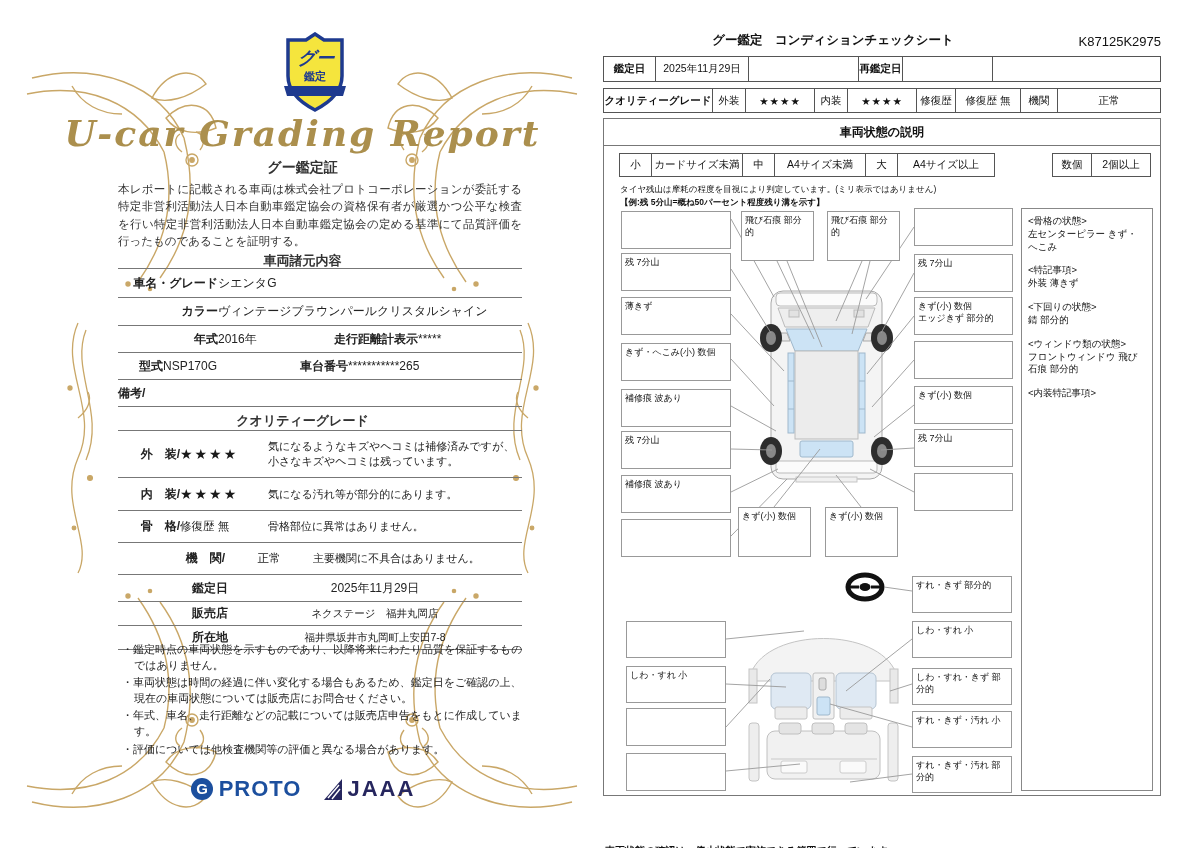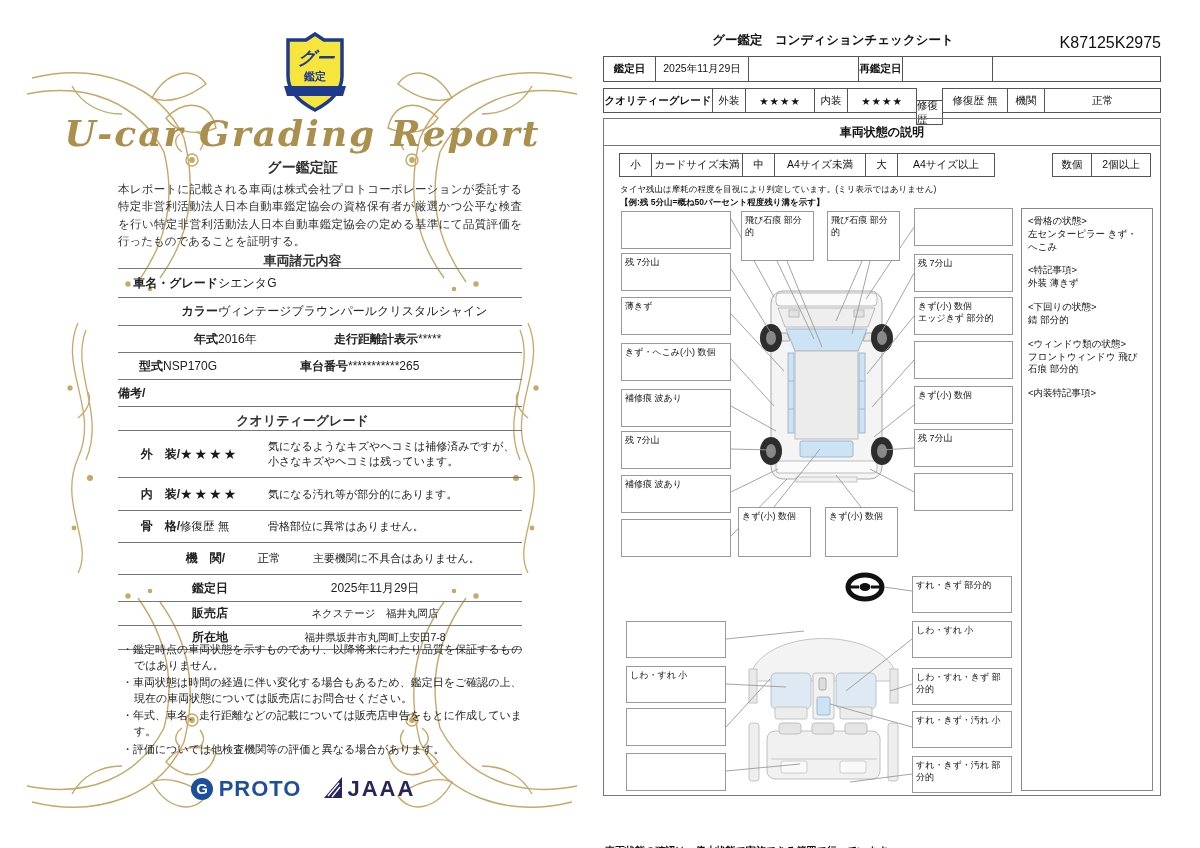--- a/index.html
+++ b/index.html
@@ -25,21 +25,21 @@
   .notes{left:92px;top:612px;width:408px;font-size:11px;line-height:1.42;color:#222;}
   .note-item{padding-left:12px;text-indent:-12px;margin-top:2px;}
   #logos{left:0;top:748px;width:545px;display:flex;justify-content:center;gap:22px;align-items:center;}
   .logo-text-proto{font-size:22px;font-weight:bold;color:#1c4f9e;letter-spacing:1px;}
   .logo-text-jaaa{font-size:22px;font-weight:bold;color:#26265e;letter-spacing:2px;}
   .ornament{position:absolute;pointer-events:none;}
 
   
   #right-page{left:603px;top:28px;width:560px;height:806px;}
   #rp-title{left:0;top:4px;width:460px;text-align:center;font-size:12.5px;font-weight:bold;color:#111;}
-  #rp-code{right:2px;top:6px;font-size:16px;color:#111;}
+  #rp-code{right:2px;top:6px;font-size:13px;color:#111;}
   .cellrow{display:flex;position:absolute;}
   .cell{border:1px solid #555;margin-left:-1px;height:100%;box-sizing:border-box;
         display:flex;align-items:center;justify-content:center;font-size:10.5px;color:#111;}
   .cell:first-child{margin-left:0;}
   #main-box{left:0;top:90px;width:558px;height:678px;border:1.5px solid #777;box-sizing:border-box;}
   #vstate-head{left:0;top:0;width:100%;height:27px;border-bottom:1.5px solid #777;box-sizing:border-box;
         display:flex;align-items:center;justify-content:center;font-size:12px;font-weight:bold;color:#111;}
   .tirenote{left:16px;font-size:8.5px;color:#111;line-height:1.5;}
   .lblbox{position:absolute;border:1px solid #999;background:#fff;box-sizing:border-box;
         font-size:9px;line-height:1.35;color:#111;padding:2px 3px;z-index:3;}
@@ -192,21 +192,21 @@
   </div>
 
   <div id="logos" class="abs">
     <div style="display:flex;align-items:center;gap:5px;">
       <svg width="24" height="24" viewBox="0 0 24 24">
         <circle cx="12" cy="12" r="11" fill="#1c4f9e"></circle>
         <text x="12" y="17" text-anchor="middle" font-size="15" font-weight="bold" fill="#ffffff">G</text>
       </svg>
       <span class="logo-text-proto">PROTO</span>
     </div>
-    <div style="display:flex;align-items:flex-start;gap:4px;">
+    <div style="display:flex;align-items:flex-end;gap:4px;">
       <svg width="20" height="24" viewBox="0 0 20 24">
         <path d="M1,22 L19,1 L19,22 Z" fill="#26265e"></path>
         <path d="M5,20 L16,7" stroke="#ffffff" stroke-width="1.4" fill="none"></path>
         <path d="M9,21 L17,11" stroke="#ffffff" stroke-width="1.4" fill="none"></path>
       </svg>
       <span class="logo-text-jaaa">JAAA</span>
     </div>
   </div>
 </div>
 
@@ -223,21 +223,21 @@
     <div class="cell" style="width:91px;"></div>
     <div class="cell" style="flex:1;"></div>
   </div>
 
   <div class="cellrow" style="left:0;top:60px;width:558px;height:25px;">
     <div class="cell" style="width:110px;font-weight:bold;">クオリティーグレード</div>
     <div class="cell" style="width:34px;">外装</div>
     <div class="cell" style="width:70px;letter-spacing:1px;">★★★★</div>
     <div class="cell" style="width:34px;">内装</div>
     <div class="cell" style="width:70px;letter-spacing:1px;">★★★★</div>
-    <div class="cell" style="width:27px;margin-top:12px;">修復歴</div>
+    <div class="cell" style="width:40px;">修復歴</div>
     <div class="cell" style="width:66px;">修復歴 無</div>
     <div class="cell" style="width:38px;">機関</div>
     <div class="cell" style="flex:1;">正常</div>
   </div>
 
   <div id="main-box" class="abs">
     <div id="vstate-head" class="abs">車両状態の説明</div>
 
     <div class="cellrow" style="left:15px;top:34px;width:376px;height:24px;">
       <div class="cell" style="width:33px;">小</div>

